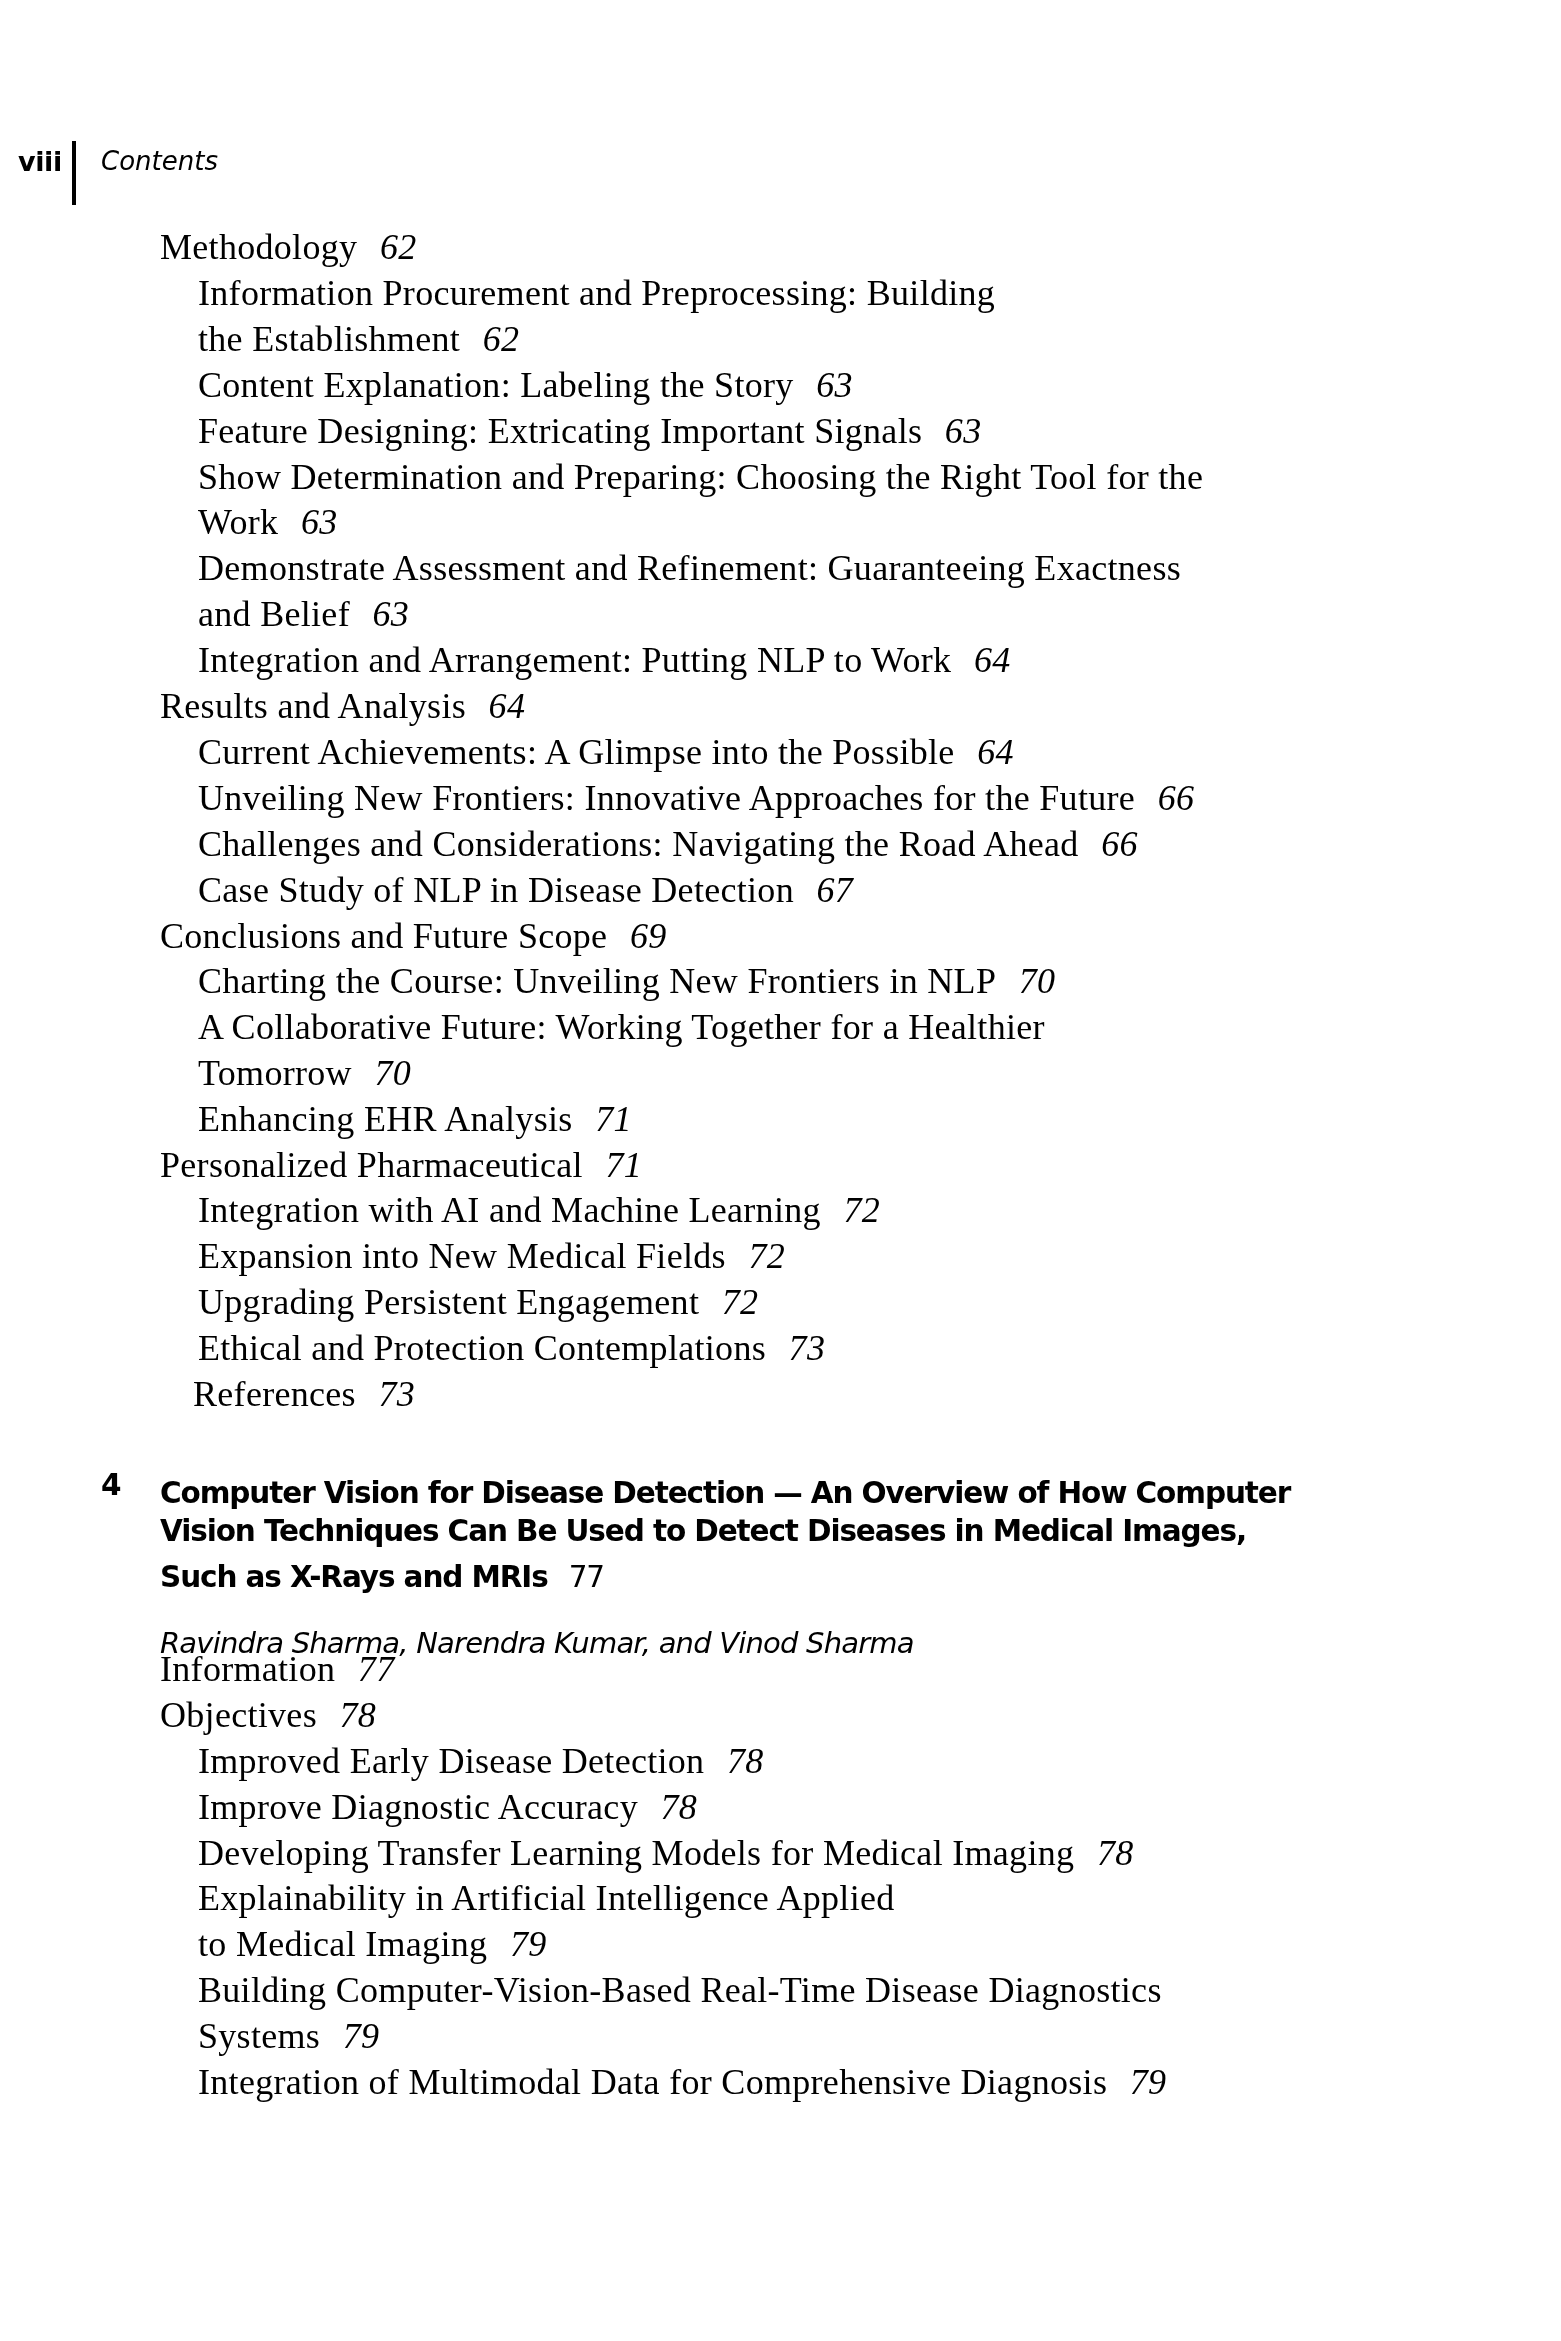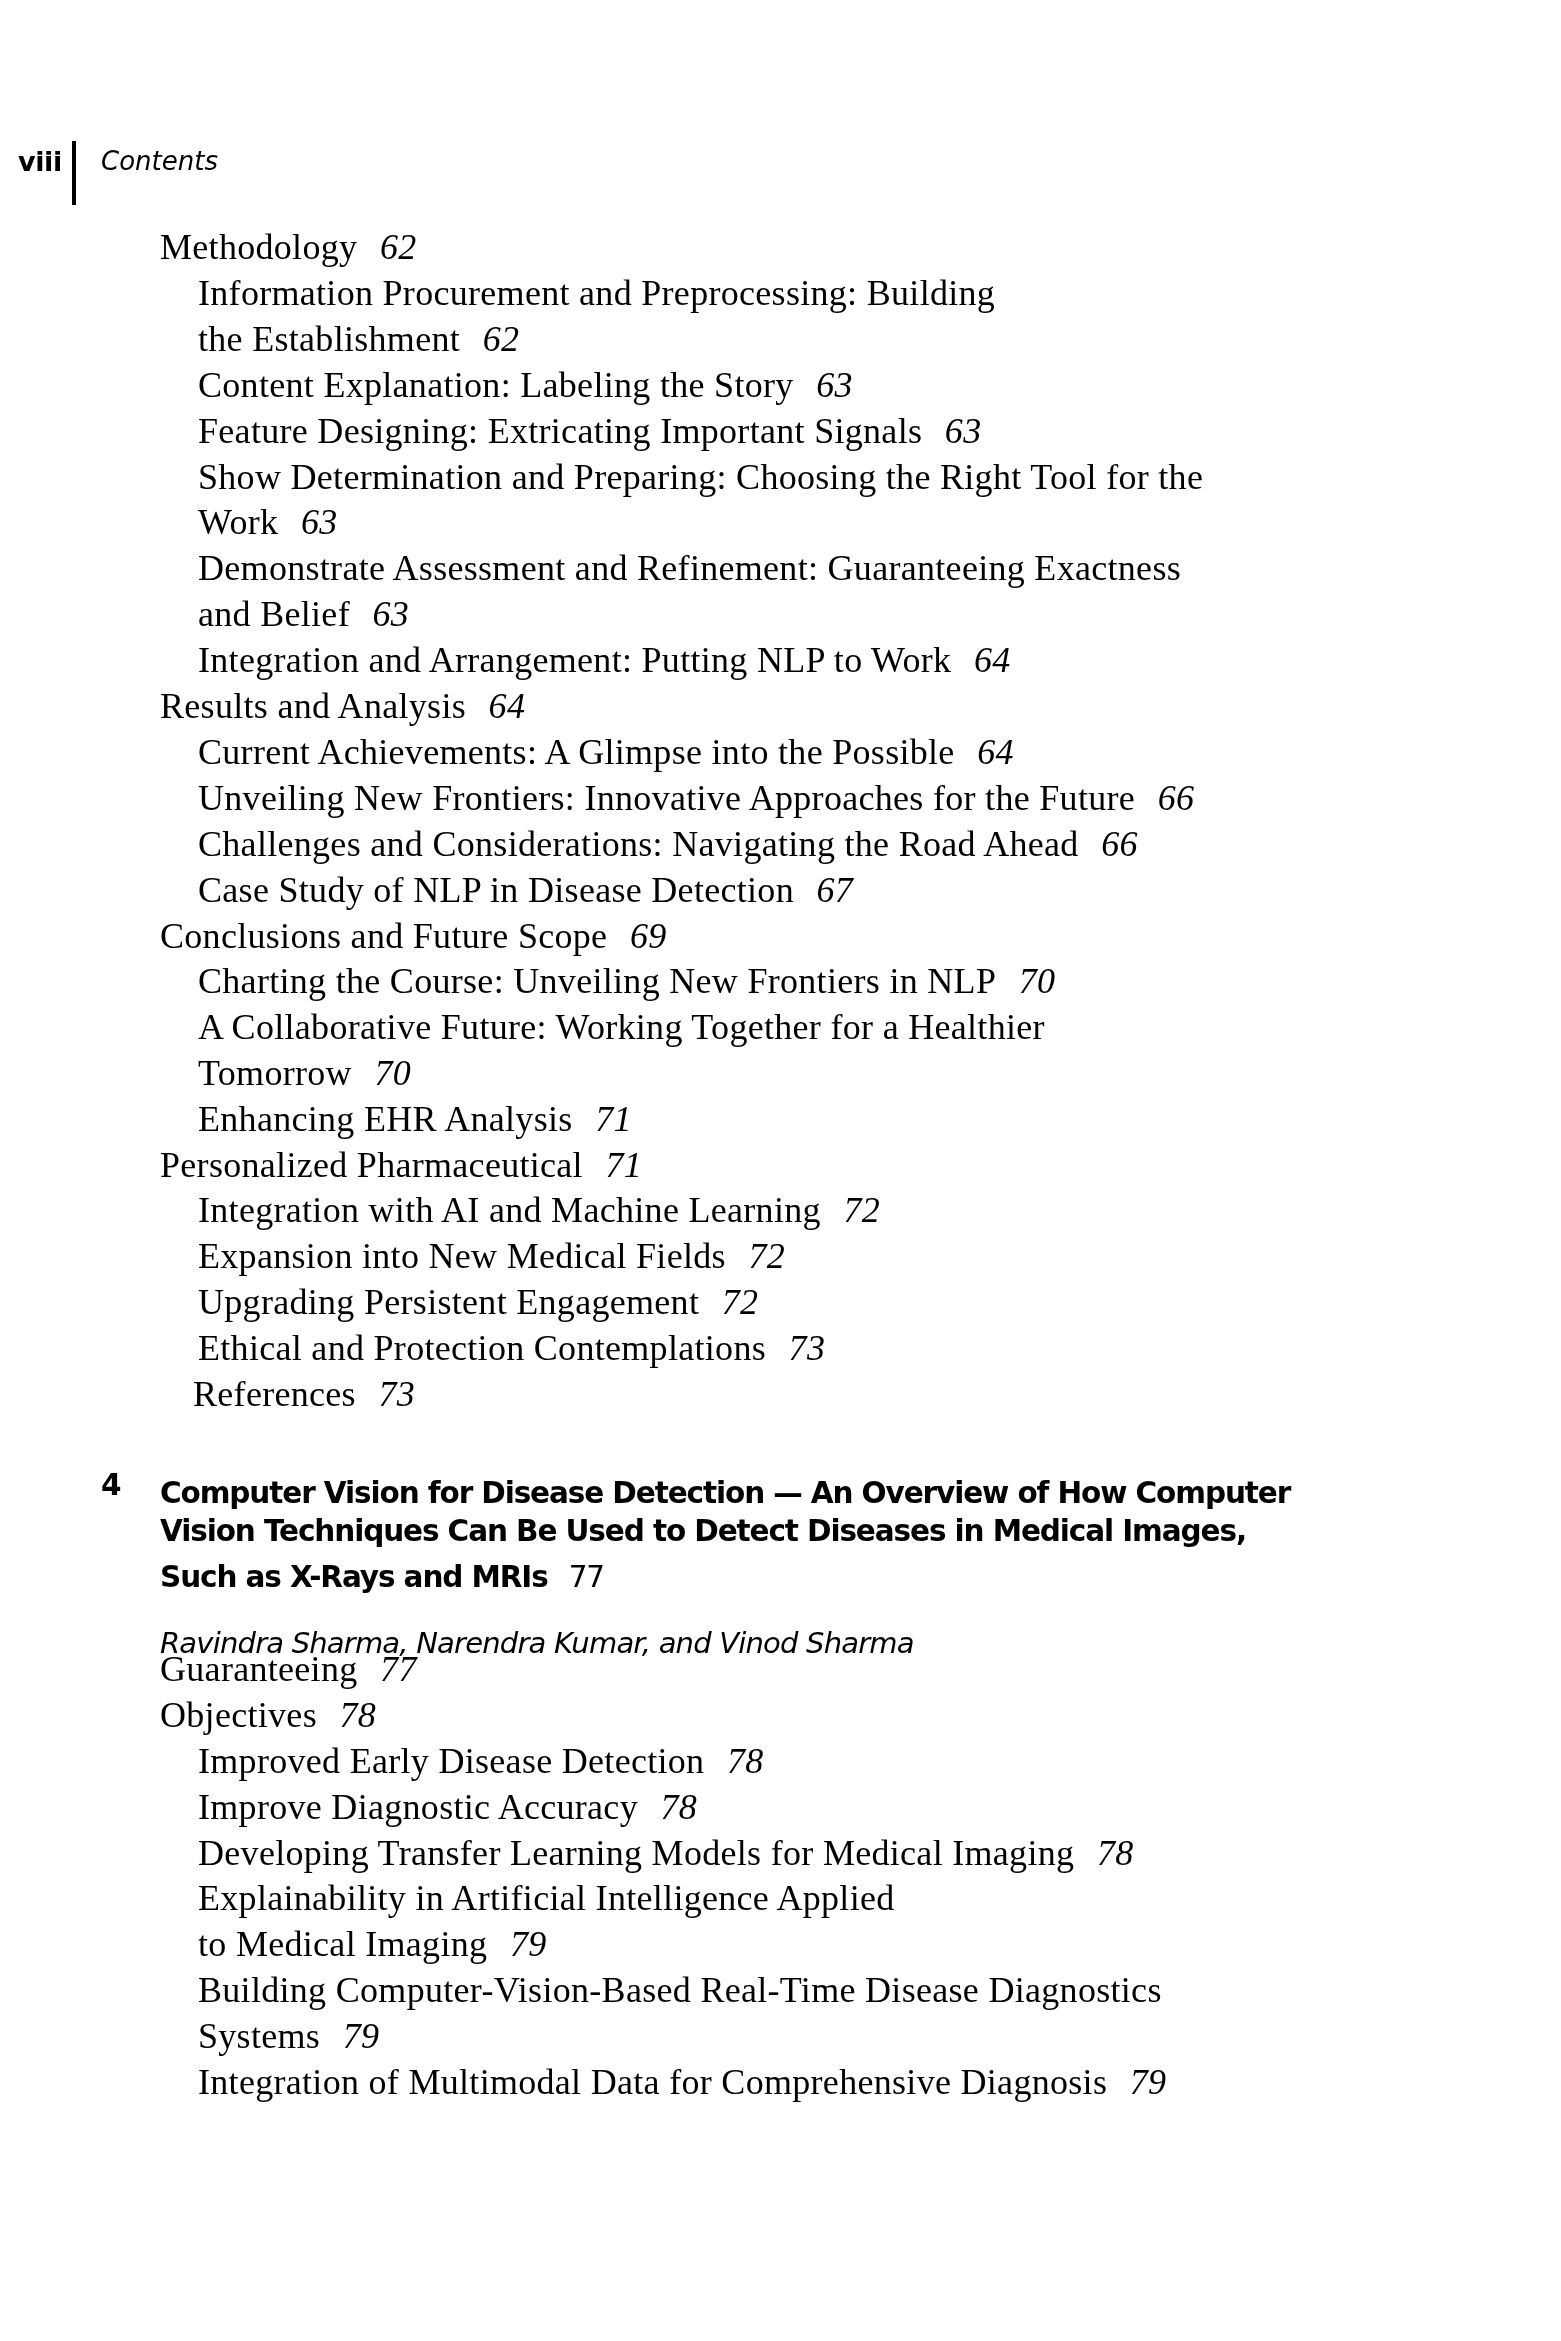--- a/index.html
+++ b/index.html
@@ -53,21 +53,21 @@
     <div class="toc-line serif l2" style="top: 1187px;"><span>Integration with AI and Machine Learning</span><span class="pg">72</span></div>
     <div class="toc-line serif l2" style="top: 1233px;"><span>Expansion into New Medical Fields</span><span class="pg">72</span></div>
     <div class="toc-line serif l2" style="top: 1279px;"><span>Upgrading Persistent Engagement</span><span class="pg">72</span></div>
     <div class="toc-line serif l2" style="top: 1325px;"><span>Ethical and Protection Contemplations</span><span class="pg">73</span></div>
     <div class="toc-line serif l1" style="top: 1371px; margin-left: 33px;"><span>References</span><span class="pg">73</span></div>
     <span class="chapnum" style="top: 1462px;">4</span>
     <div class="toc-line chap" style="top: 1462px; margin-top: 8px;"><span>Computer Vision for Disease Detection — An Overview of How Computer</span></div>
     <div class="toc-line chap" style="top: 1508px;"><span>Vision Techniques Can Be Used to Detect Diseases in Medical Images,</span></div>
     <div class="toc-line chap" style="top: 1554px;"><span>Such as X-Rays and MRIs</span><span class="pg">77</span></div>
     <div class="toc-line authors" style="top: 1600px;"><span>Ravindra Sharma, Narendra Kumar, and Vinod Sharma</span></div>
-    <div class="toc-line serif l1" style="top: 1646px;"><span>Guaranteeing</span><span class="pg">77</span></div>
+    <div class="toc-line serif l1" style="top: 1646px;"><span>Information</span><span class="pg">77</span></div>
     <div class="toc-line serif l1" style="top: 1692px;"><span>Objectives</span><span class="pg">78</span></div>
     <div class="toc-line serif l2" style="top: 1738px;"><span>Improved Early Disease Detection</span><span class="pg">78</span></div>
     <div class="toc-line serif l2" style="top: 1784px;"><span>Improve Diagnostic Accuracy</span><span class="pg">78</span></div>
     <div class="toc-line serif l2" style="top: 1830px;"><span>Developing Transfer Learning Models for Medical Imaging</span><span class="pg">78</span></div>
     <div class="toc-line serif l2" style="top: 1875px;"><span>Explainability in Artificial Intelligence Applied</span></div>
     <div class="toc-line serif l2" style="top: 1921px; text-align: center;"><span>to Medical Imaging</span><span class="pg">79</span></div>
     <div class="toc-line serif l2" style="top: 1967px;"><span>Building Computer-Vision-Based Real-Time Disease Diagnostics</span></div>
     <div class="toc-line serif l2" style="top: 2013px;"><span>Systems</span><span class="pg">79</span></div>
     <div class="toc-line serif l2" style="top: 2059px;"><span>Integration of Multimodal Data for Comprehensive Diagnosis</span><span class="pg">79</span></div>
   </div>

